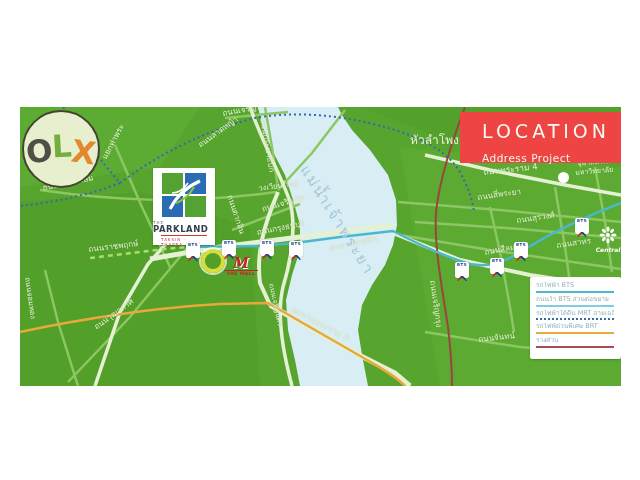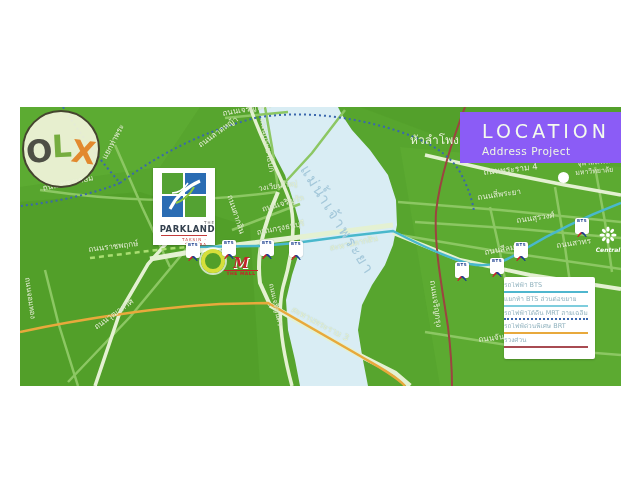--- a/index.html
+++ b/index.html
@@ -12,27 +12,27 @@
       letter-spacing:2px;line-height:1;}
   
   .olx{position:absolute;left:2px;top:3px;width:78px;height:78px;border-radius:50%;
       background:rgba(238,242,216,.95);border:2px solid #45452f;display:flex;align-items:center;
       justify-content:center;box-sizing:border-box;}
   .olx span{font-weight:bold;font-size:31px;display:inline-block;line-height:1;}
   .olx .o{color:#4e4f45;transform:rotate(-8deg) translateY(2px);}
   .olx .l{color:#76ad3f;transform:rotate(-3deg) translateY(-3px);}
   .olx .x{color:#e2892e;transform:rotate(8deg) translateY(3px);}
   
-  .loc{position:absolute;left:440px;top:5px;width:161px;height:51px;background:#8b5cf6;
+  .loc{position:absolute;left:440px;top:5px;width:161px;height:51px;background:#ef4444;
       box-sizing:border-box;padding:10px 0 0 22px;}
   .loc .t{color:#f4fbee;font-size:19px;letter-spacing:4px;line-height:1;}
-  .loc .s{color:#eef8e4;font-size:10.5px;margin-top:4px;letter-spacing:.5px;}
+  .loc .s{color:#eef8e4;font-size:10.5px;margin-top:11px;letter-spacing:.5px;}
   
   .pk{position:absolute;left:133px;top:61px;width:62px;height:77px;background:#ffffff;
-      box-shadow:0 1px 2px rgba(0,0,0,.25);box-sizing:border-box;padding:5px 0 0 0;text-align:right;}
+      box-shadow:0 1px 2px rgba(0,0,0,.25);box-sizing:border-box;padding:5px 0 0 0;text-align:left;}
   .pk .grid{width:44px;height:44px;margin:0 auto;position:relative;}
   .pk .grid div{position:absolute;width:21px;height:21px;}
   .pk .q1{left:0;top:0;background:#54a233;} .pk .q2{right:0;top:0;background:#2a6cb3;}
   .pk .q3{left:0;bottom:0;background:#2a6cb3;} .pk .q4{right:0;bottom:0;background:#54a233;}
   .pk .leaf{position:absolute;left:0;top:0;}
   .pk .bt{display:block;font-size:4px;color:#666;margin-top:3px;letter-spacing:1px;}
   .pk .bn{display:block;font-size:8.5px;font-weight:bold;color:#33404e;letter-spacing:.5px;line-height:1.1;}
   .pk .bs{display:block;font-size:4px;color:#c23a3a;border-top:1px solid #c23a3a;width:46px;margin:1px auto 0;
       padding-top:1px;letter-spacing:1px;}
   
@@ -46,22 +46,22 @@
   .mall{position:absolute;left:204px;top:150px;text-align:center;width:34px;}
   .mall .m{display:block;font-family:"DejaVu Serif","Liberation Serif",serif;font-style:italic;
       font-weight:bold;font-size:14px;color:#c4232b;line-height:.9;text-shadow:1px 1px 0 #fff;}
   .mall .mt{display:block;font-size:4.5px;font-weight:bold;color:#c4232b;letter-spacing:.5px;
       border-top:1px solid #c4232b;}
   
   .central{position:absolute;left:573px;top:119px;width:30px;text-align:center;color:#fff;}
   .central .ct{display:block;font-size:6px;font-style:italic;font-weight:bold;margin-top:-2px;}
   .dot{position:absolute;left:538px;top:65px;width:11px;height:11px;border-radius:50%;background:#ffffff;}
   
-  .legend{position:absolute;left:484px;top:170px;width:91px;height:82px;background:#ffffff;
-      border-radius:2px;box-sizing:border-box;padding:5px 7px 0 0;box-shadow:0 1px 2px rgba(0,0,0,.2);}
+  .legend{position:absolute;left:510px;top:170px;width:91px;height:82px;background:#ffffff;
+      border-radius:2px;box-sizing:border-box;padding:5px 7px 0 6px;box-shadow:0 1px 2px rgba(0,0,0,.2);}
   .legend .row{margin-bottom:3px;}
   .legend .lab{display:block;font-size:6.5px;color:#90b2be;line-height:1.2;white-space:nowrap;
       overflow:hidden;}
   .legend .ln{display:block;height:0;margin-top:1px;}
   .sw0{border-top:2px solid #4fb6ce;} .sw1{border-top:2px solid #7fcddd;}
   .sw2{border-top:2px dotted #3a67ad;} .sw3{border-top:2px solid #e8a93c;}
   .sw4{border-top:2px solid #a84b52;}
 </style>
 </head>
 <body>
@@ -256,21 +256,21 @@
   </div>
 
   <div class="dot"></div>
 
   <div class="legend">
     <div class="row">
       <span class="lab">รถไฟฟ้า BTS</span>
       <span class="ln sw0"></span>
     </div>
     <div class="row">
-      <span class="lab">แยกท้า BTS ส่วนต่อขยาย</span>
+      <span class="lab">ถนนว้า BTS ส่วนต่อขยาย</span>
       <span class="ln sw1"></span>
     </div>
     <div class="row">
       <span class="lab">รถไฟฟ้าใต้ดิน MRT สายเฉลิมรัชมงคล</span>
       <span class="ln sw2"></span>
     </div>
     <div class="row">
       <span class="lab">รถไฟฟ์ด่วนพิเศษ BRT</span>
       <span class="ln sw3"></span>
     </div>

